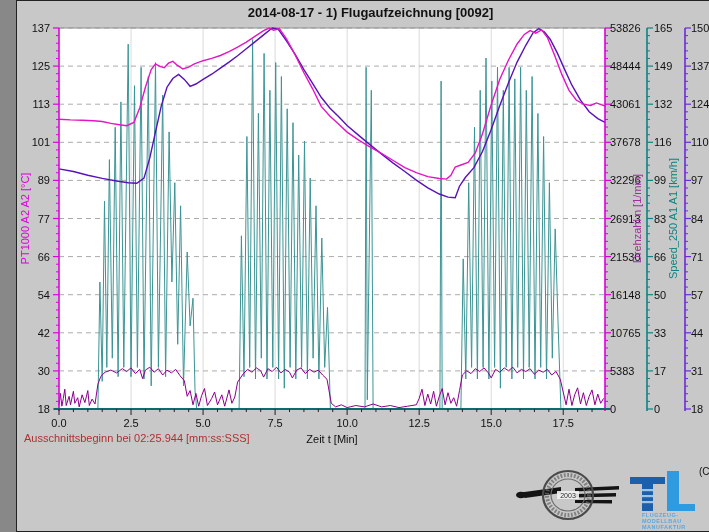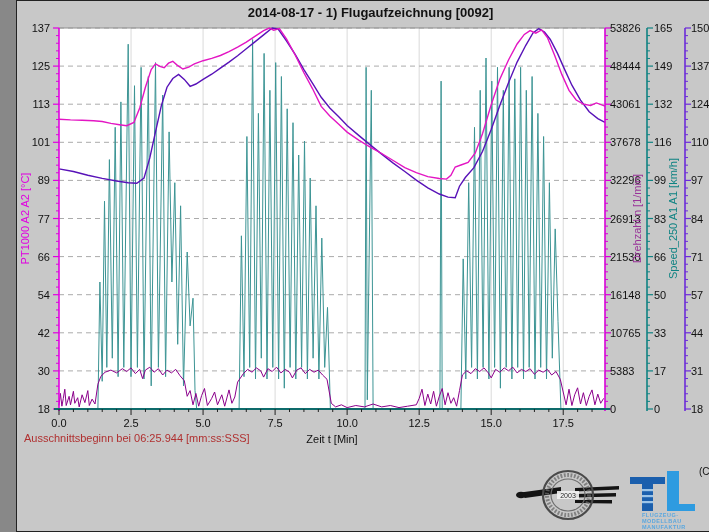--- a/index.html
+++ b/index.html
@@ -374,21 +374,21 @@
         <line x1="517.4089709762534" y1="408" x2="517.4089709762534" y2="411" stroke="#222" stroke-width="1"></line>
         <line x1="531.8153034300792" y1="408" x2="531.8153034300792" y2="411" stroke="#222" stroke-width="1"></line>
         <line x1="546.221635883905" y1="408" x2="546.221635883905" y2="414" stroke="#222" stroke-width="1"></line>
         <text x="546.221635883905" y="426" text-anchor="middle" font-size="11" fill="#111" font-family="Liberation Sans, sans-serif">17.5</text>
         <line x1="560.6279683377309" y1="408" x2="560.6279683377309" y2="411" stroke="#222" stroke-width="1"></line>
         <line x1="575.0343007915567" y1="408" x2="575.0343007915567" y2="411" stroke="#222" stroke-width="1"></line>
         <text x="315" y="442" text-anchor="middle" font-size="11" fill="#111" font-family="Liberation Sans, sans-serif">Zeit  t  [Min]</text>
       </g>
     </svg>
 
-  <div class="excerpt-note">Ausschnittsbeginn bei 06:25.944 [mm:ss:SSS]</div>
+  <div class="excerpt-note">Ausschnittsbeginn bei 02:25.944 [mm:ss:SSS]</div>
 
   <div class="logos">
 
     <svg class="round-logo" width="106" height="58" viewBox="0 0 106 58">
       <polygon points="2,26 46,20 46,26 10,31" fill="#141414"></polygon>
       <ellipse cx="6" cy="28" rx="5" ry="3.2" fill="#141414"></ellipse>
       <polygon points="60,21 104,19 104,22.5 60,24.5" fill="#141414"></polygon>
       <polygon points="60,27 101,26 101,29.5 60,30.5" fill="#141414"></polygon>
       <polygon points="60,33 97,33 97,36.5 60,36" fill="#141414"></polygon>
       <ellipse cx="53" cy="28" rx="25" ry="24" fill="none" stroke="#4A4A4A" stroke-width="2.2"></ellipse>

